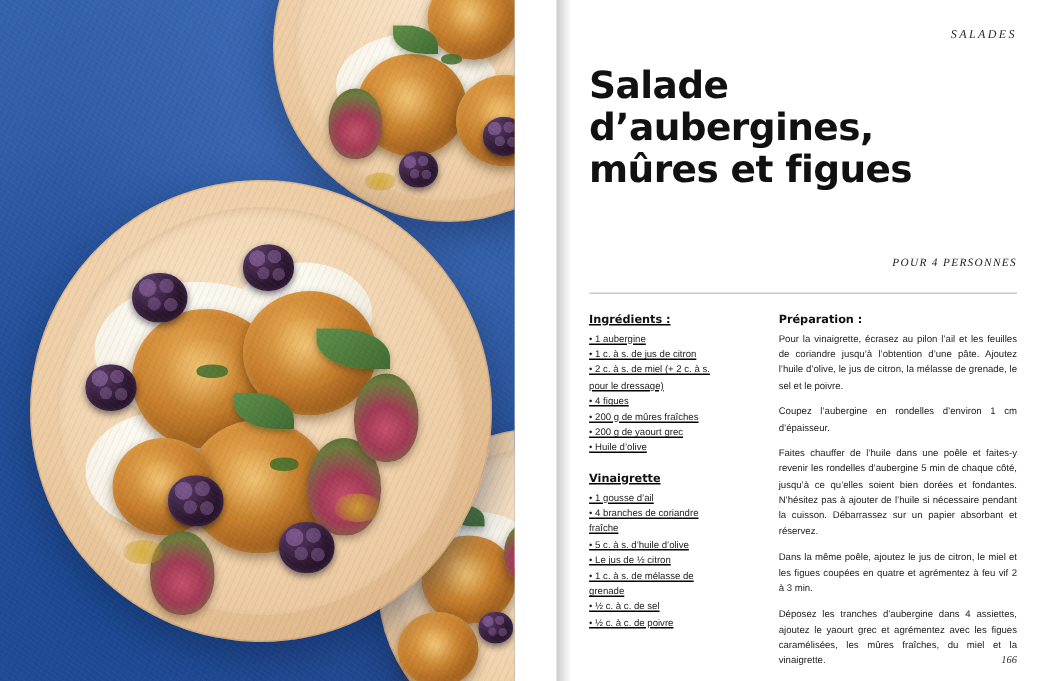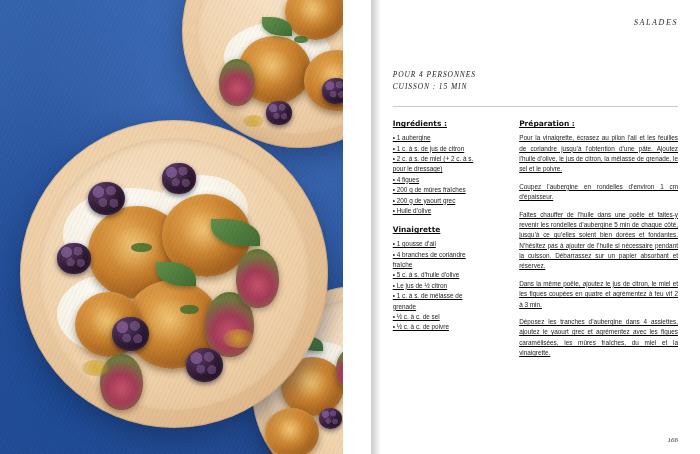--- a/index.html
+++ b/index.html
@@ -134,40 +134,40 @@
     font-family: "DejaVu Sans", sans-serif;
     font-weight: 700;
     font-size: 25px;
     line-height: 1.12;
     letter-spacing: -0.4px;
     color: #111;
   }
   .title .l2 { display: block; }
   .meta {
     margin-top: 42px;
-    text-align: left;
+    text-align: right;
     font-family: "Liberation Serif", serif;
     font-style: italic;
     font-size: 7.5px;
     letter-spacing: .9px;
     color: #222;
     line-height: 1.55;
   }
   .divider {
     margin-top: 14px;
     border-top: 1px solid #c9c9c9;
     width: 100%;
   }
   .cols {
     margin-top: 12px;
     display: flex;
     gap: 16px;
   }
   .col-left { width: 41%; text-decoration: underline; }
-  .col-right { width: 59%; text-decoration: underline; }
+  .col-right { width: 59%; }
   .h-sec {
     font-family: "DejaVu Sans", sans-serif;
     font-weight: 700;
     font-size: 7.5px;
     color: #111;
     margin-bottom: 5px;
   }
   .ing-list {
     list-style: none;
     font-family: "Liberation Sans", sans-serif;
@@ -261,24 +261,27 @@
     </div>
 
     <div class="grain"></div>
   </div>
 
   <div class="text-page">
     <div class="spine"></div>
 
     <div class="kicker">SALADES</div>
 
+    <h1 class="title">
+      <span>Salade d’aubergines,</span>
+      <span class="l2">mûres et figues</span>
+    </h1>
 
     <div class="meta">
       <div>POUR 4 PERSONNES</div>
-      <div>CUISSON : 15 MIN</div>
     </div>
 
     <div class="divider"></div>
 
     <div class="cols">
 
       <div class="col-left">
         <div class="h-sec">Ingrédients :</div>
         <ul class="ing-list">
           <li>• 1 aubergine</li>

